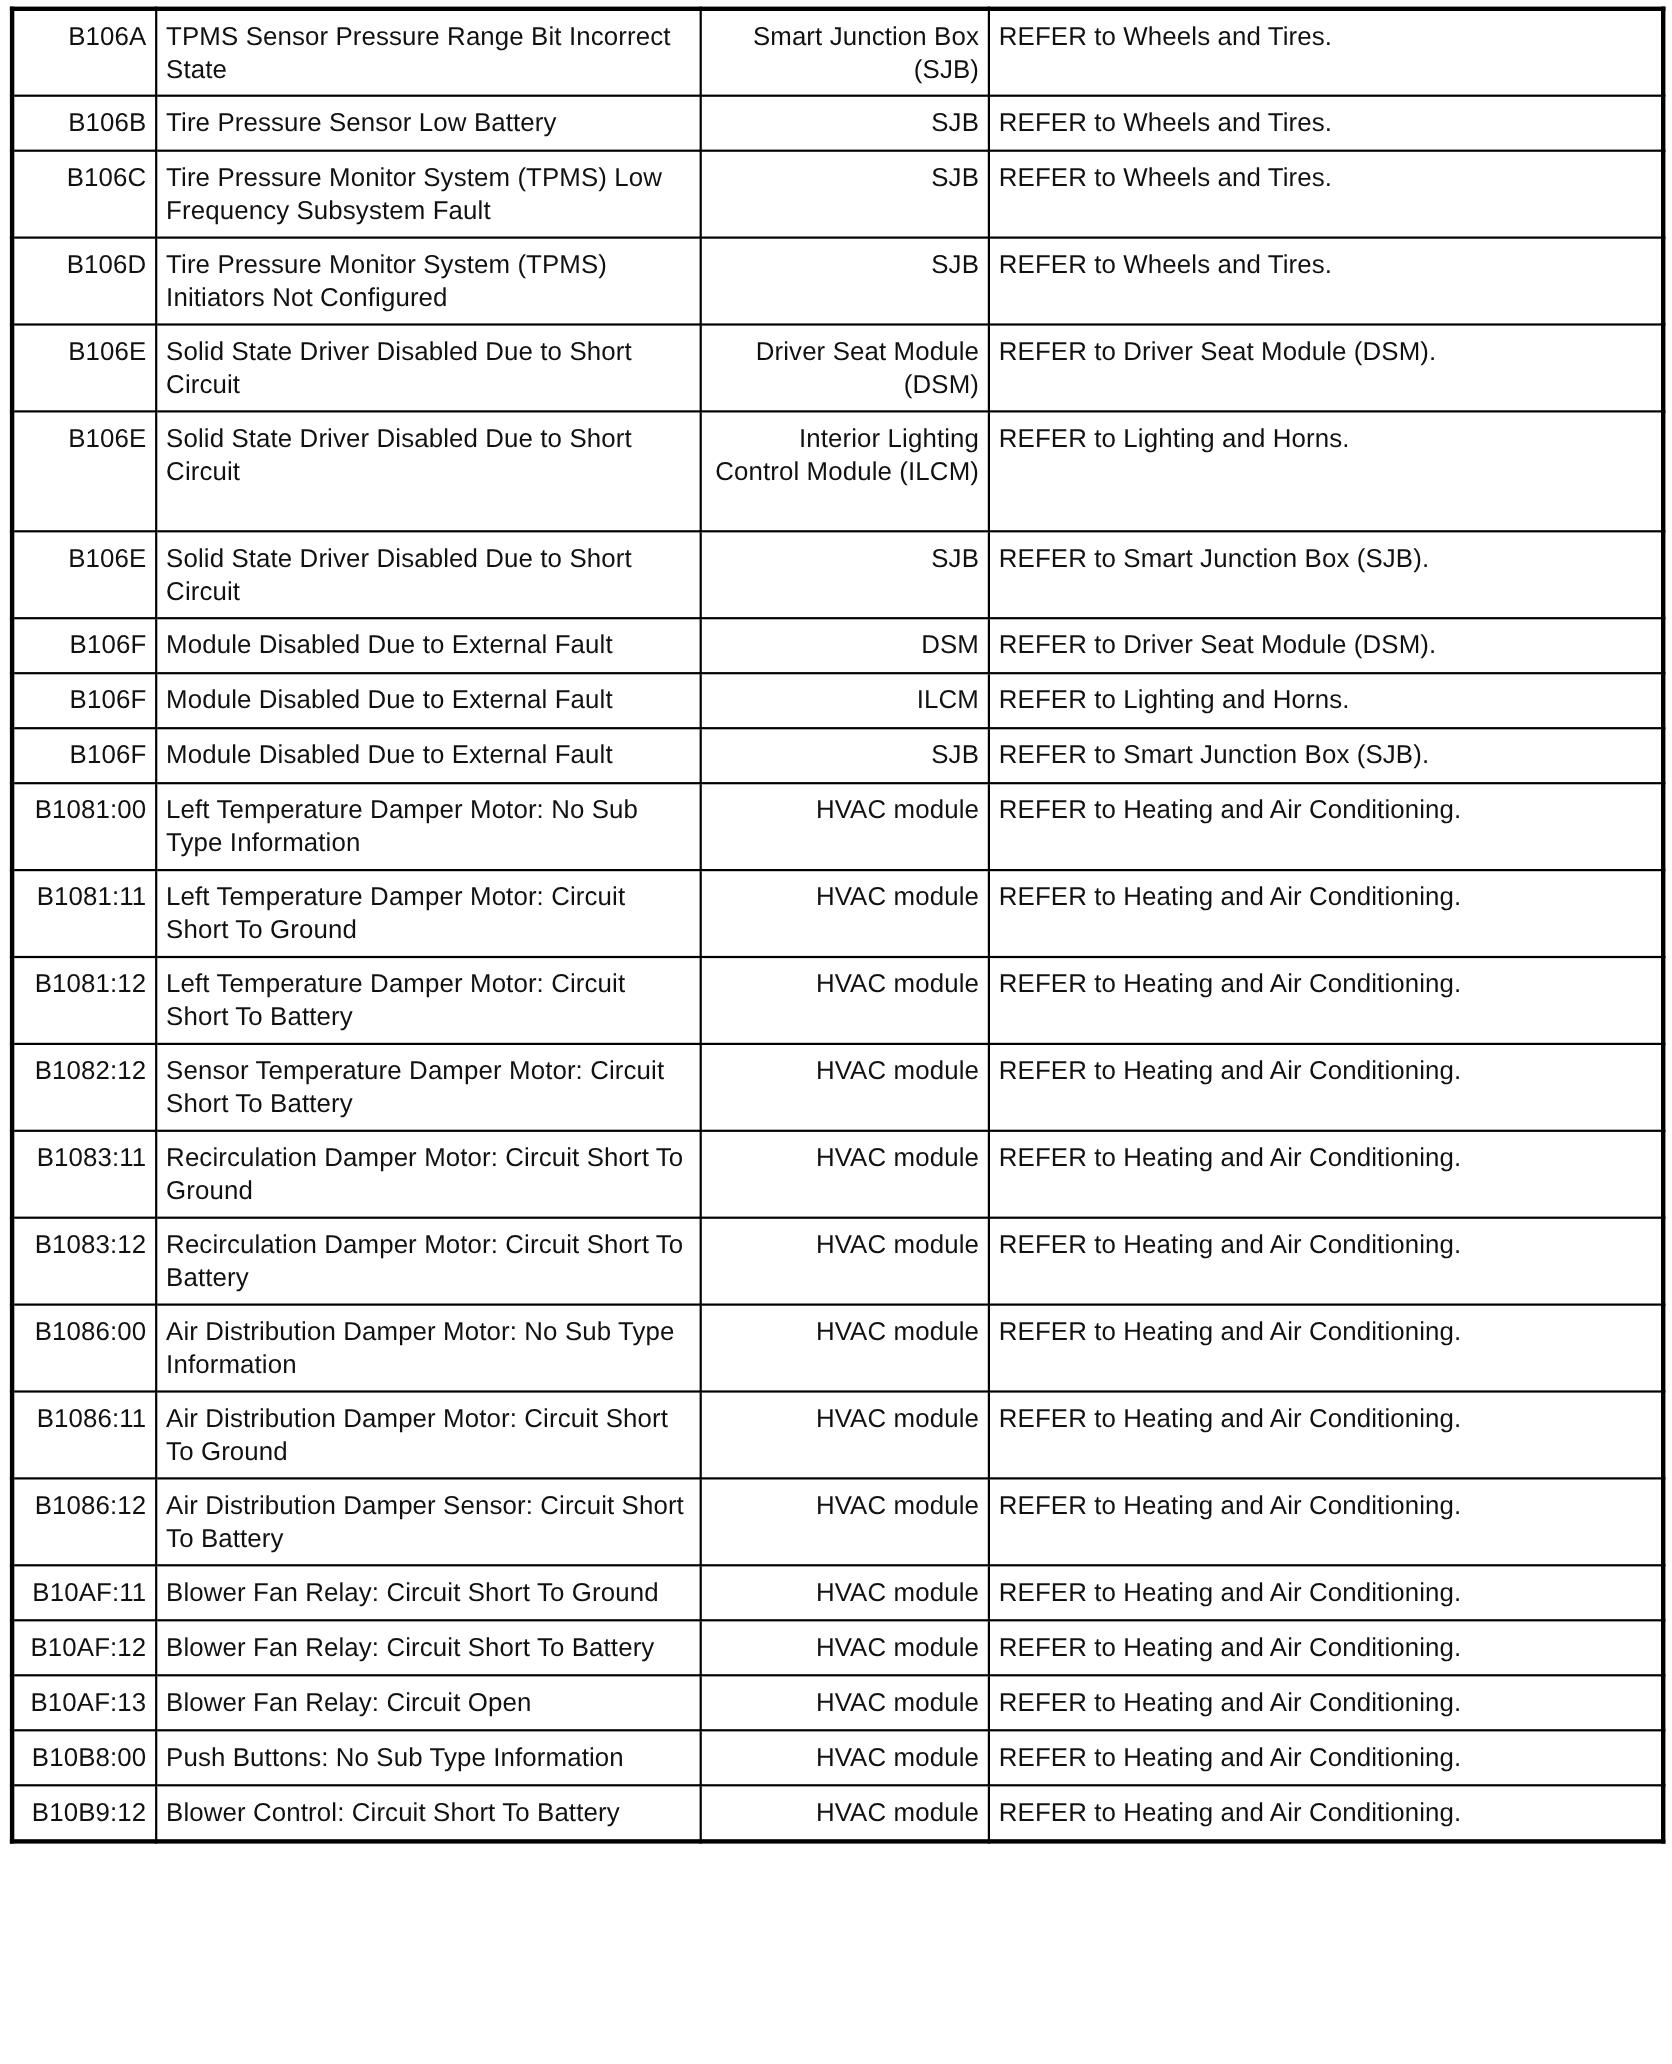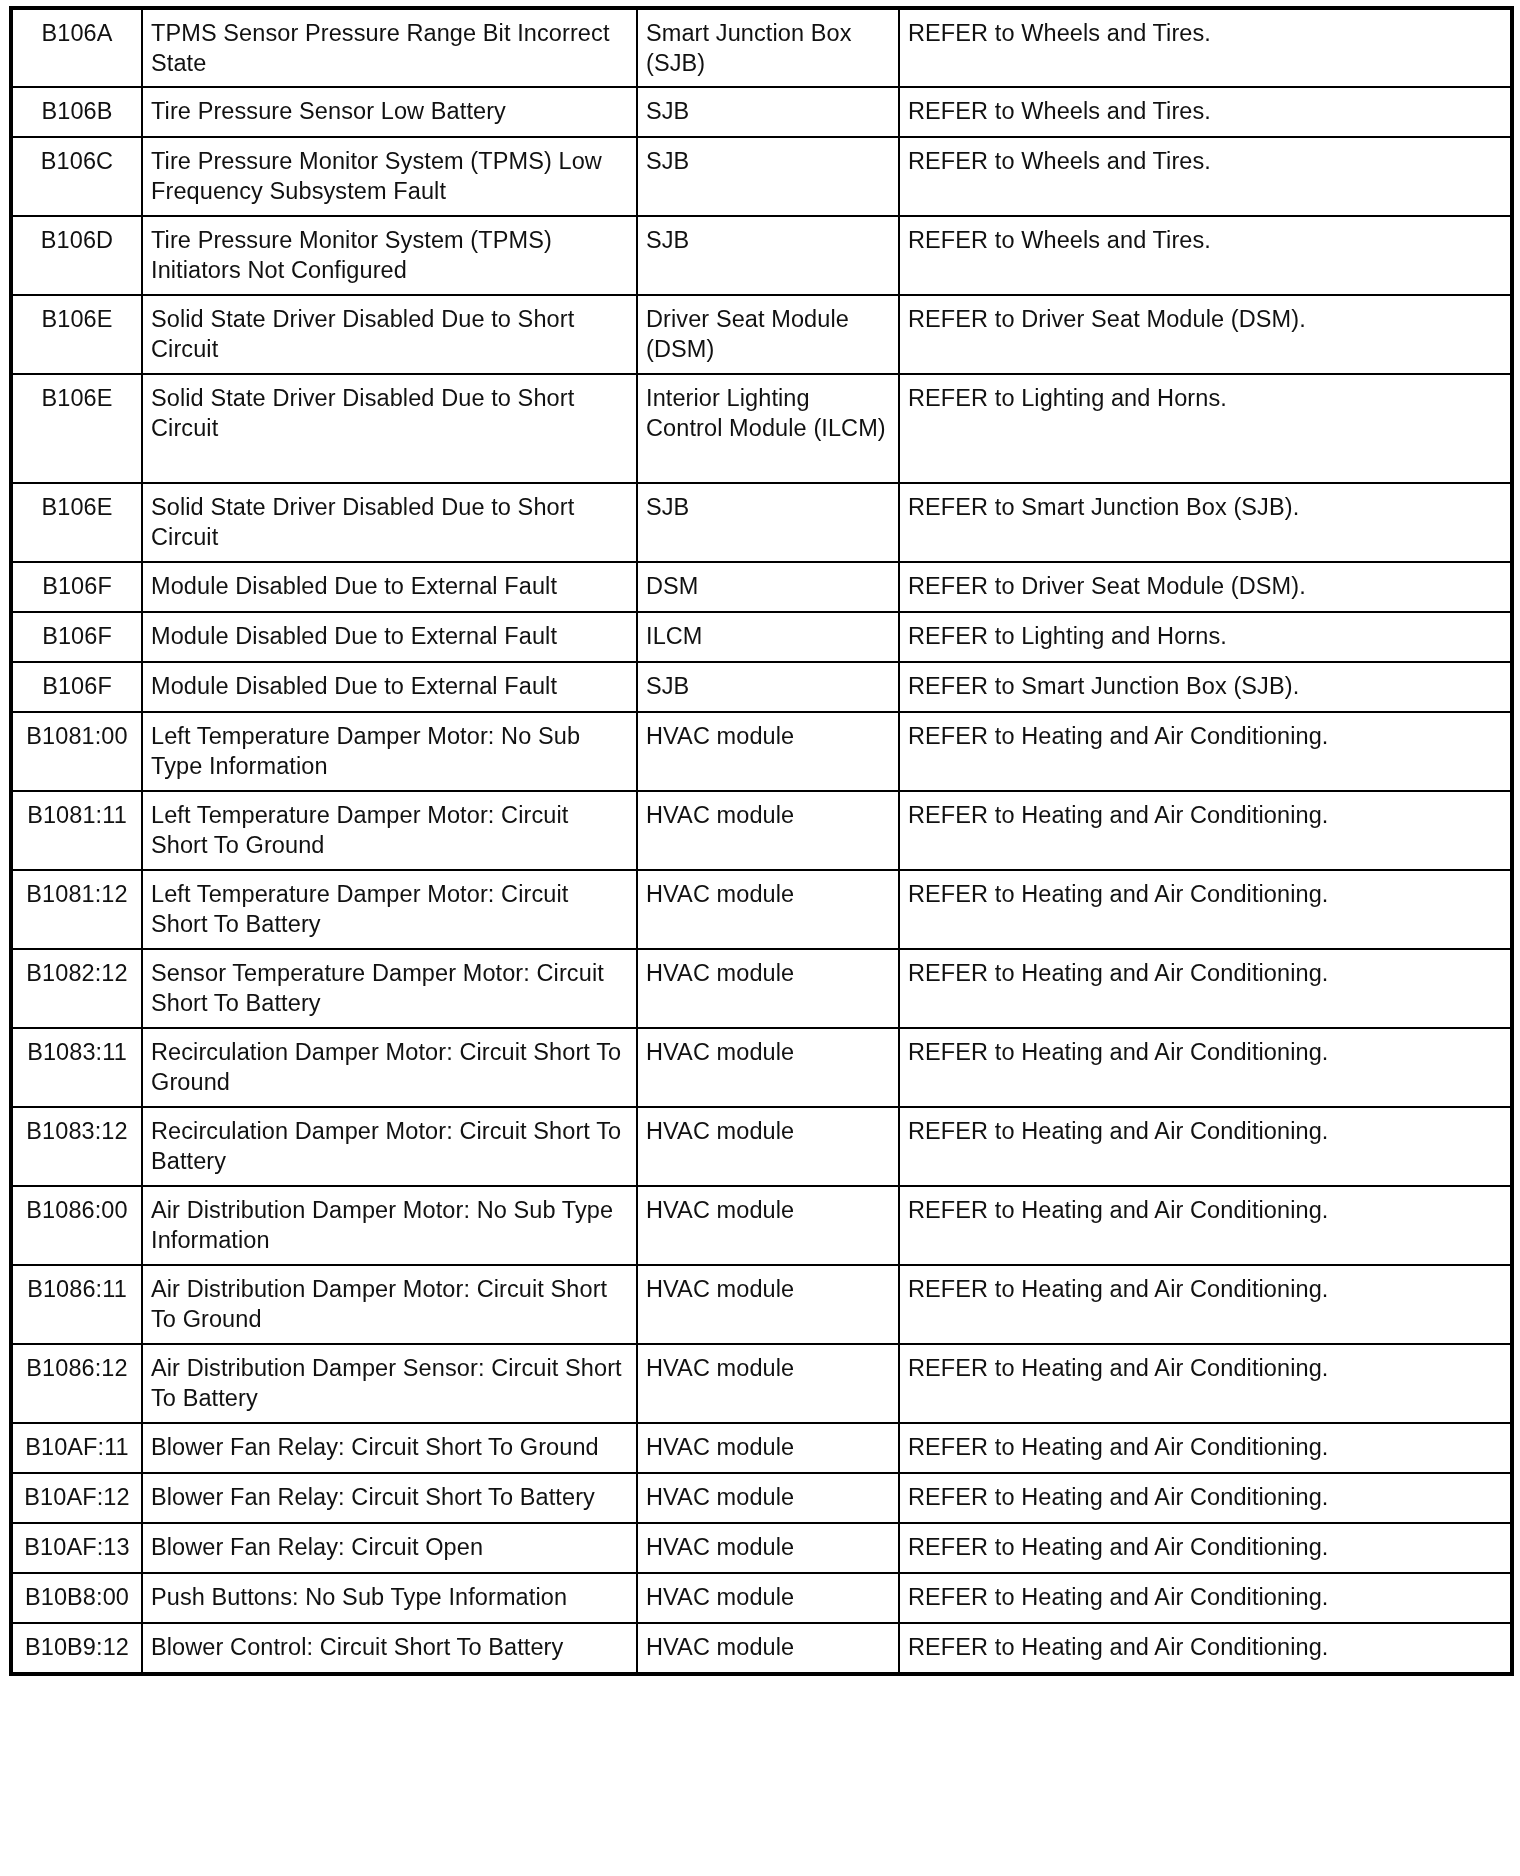--- a/index.html
+++ b/index.html
@@ -29,22 +29,22 @@
   .dtc-table td {
     border: 2px solid #000;
     vertical-align: top;
     padding: 8px 8px 8px 8px;
     letter-spacing: 0.1px;
   }
   .dtc-table col.c-code { width: 131px; }
   .dtc-table col.c-desc { width: 495px; }
   .dtc-table col.c-mod  { width: 262px; }
   .dtc-table col.c-act  { width: 613px; }
-  .dtc-table td.code { text-align: center; }
-  .dtc-table td.mod  { text-align: left; }
+  .dtc-table td.code { text-align: right; }
+  .dtc-table td.mod  { text-align: right; }
   .dtc-table td.desc { text-align: left; }
   .dtc-table td.act  { text-align: left; }
   tr.h1 td { height: 32px; }
   tr.h2 td { height: 61px; }
   tr.h3 td { height: 91px; }
   tr.first td { height: 59px; }
 </style>
 </head>
 <body>
 

